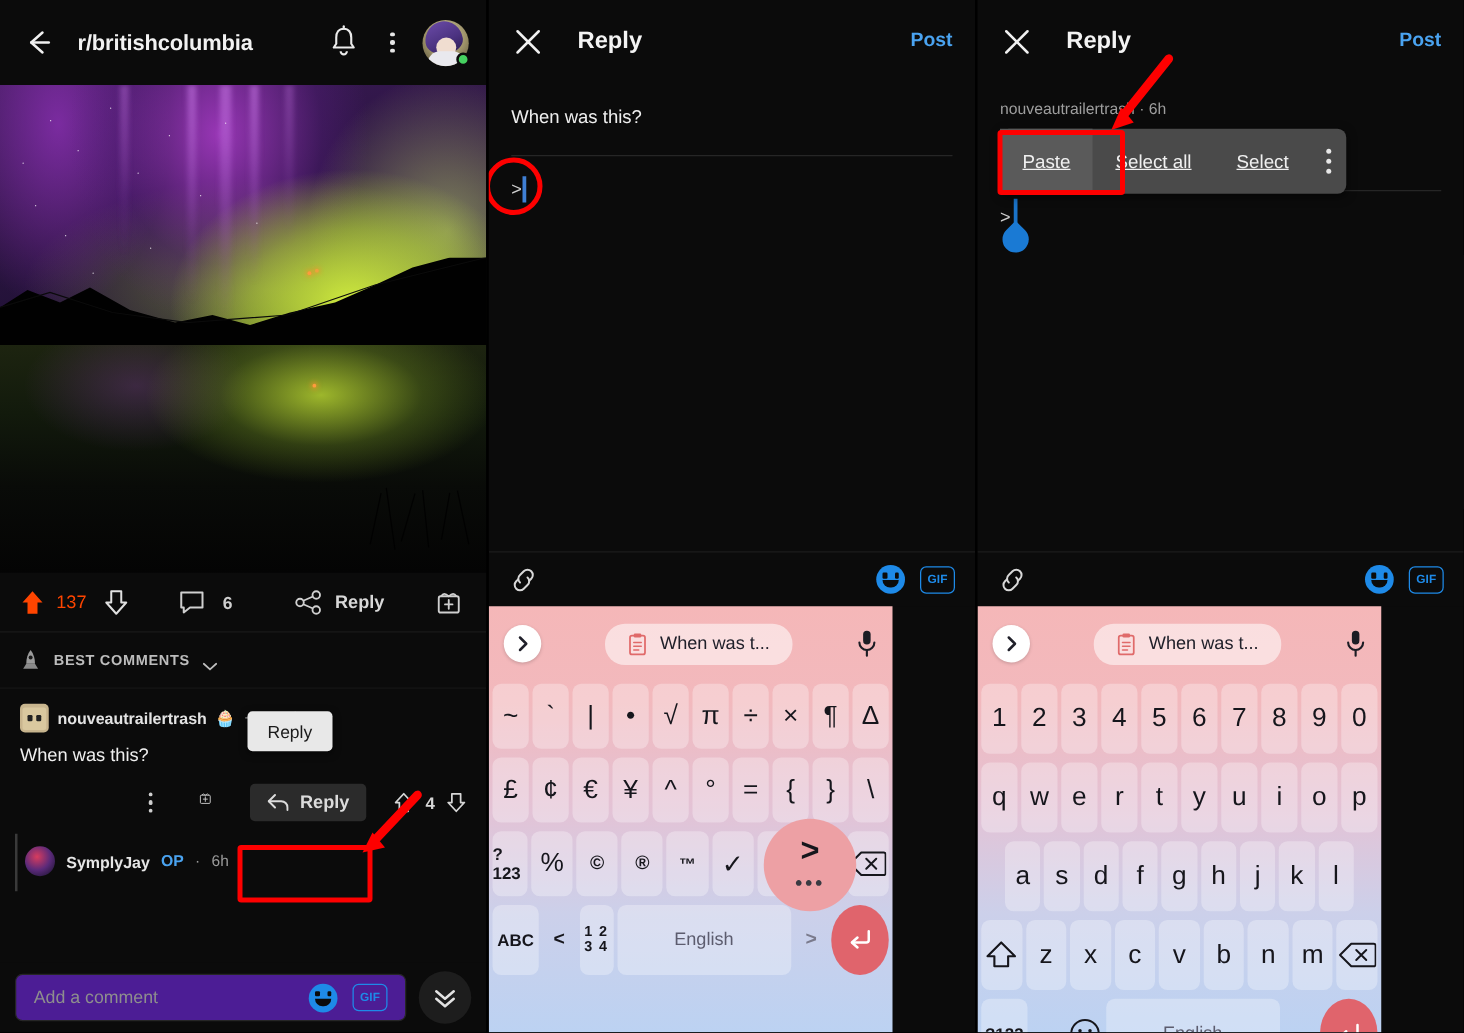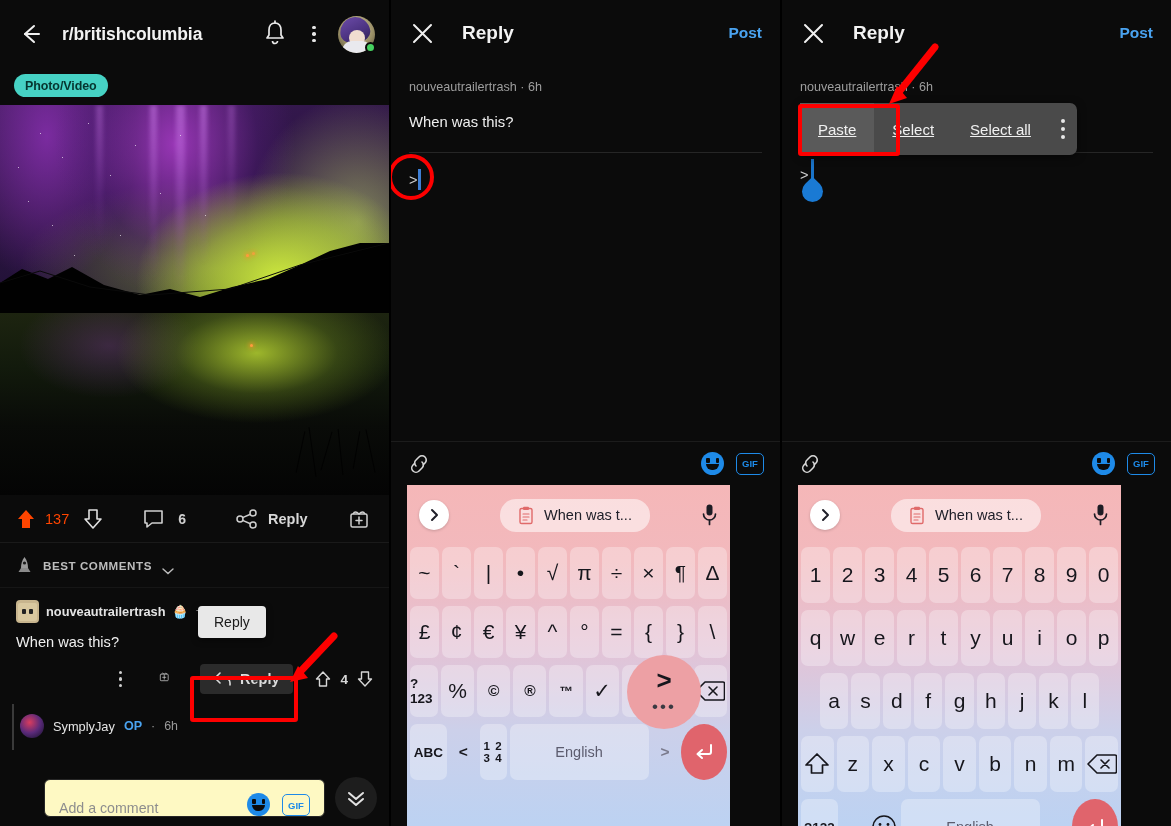--- a/index.html
+++ b/index.html
@@ -156,30 +156,30 @@
   .hl-box {
     position:absolute; border:4px solid #fe0000; border-radius:3px; pointer-events:none; z-index: 9;
   }
   .arrow-svg { position:absolute; z-index: 9; pointer-events:none; }
 
   
   .child { display:flex; align-items:center; gap:9px; padding: 2px 16px 0 20px; position:relative; height: 34px;}
   .thread-line { position:absolute; left:12px; top:-4px; width:2px; height:46px; background:#3a3a3a; }
   .ch-av { width:24px; height:24px; border-radius:50%; flex:0 0 24px;
            background: radial-gradient(circle at 40% 35%, #d83c5e 0%, #5b2a7a 50%, #101024 100%); }
-  .ch-name { color:#e6e6e6; font-size:12.8px; font-weight:400; }
+  .ch-name { color:#e6e6e6; font-size:12.8px; font-weight:700; }
   .ch-op { color:#4aa3f0; font-size:12.6px; font-weight:700; }
   .ch-meta { color:#9a9a9a; font-size:12.4px; }
 
   
   .addbar { position:absolute; left:0; bottom:0; width:389px; height:56px;
             display:flex; align-items:center; padding: 0 12px; gap:10px; background:#0b0b0b; }
   .add-input {
-    flex:1; height:38px; background:#fef9c3; border:1px solid #262626; border-radius:6px;
-    display:flex; align-items:flex-end; padding: 0 14px; gap: 0; margin-left: 32px;
+    flex:1; height:38px; background:#4c1d95; border:1px solid #262626; border-radius:6px;
+    display:flex; align-items:center; padding: 0 14px; gap: 0;
   }
   .add-ph { color:#8e8e8e; font-size:14.2px; flex:1; }
   .emoji-ico { width:23px; height:23px; border-radius:50%; background:#1e8ae8; position:relative; flex:0 0 23px; }
   .emoji-ico::before { content:""; position:absolute; left:5px; top:6px; width:3.5px; height:4.5px; background:#0b0b0b; border-radius:1px;}
   .emoji-ico::after  { content:""; position:absolute; right:5px; top:6px; width:3.5px; height:4.5px; background:#0b0b0b; border-radius:1px;}
   .emoji-mouth { position:absolute; left:5px; bottom:5px; width:13px; height:6px; background:#0b0b0b; border-radius:0 0 8px 8px;}
   .gif-ico {
     width:28px; height:22px; border:1.6px solid #1e8ae8; border-radius:5px; color:#1e8ae8;
     font-size:9.5px; font-weight:700; display:flex; align-items:center; justify-content:center;
     margin-left: 12px; flex:0 0 28px;
@@ -224,21 +224,21 @@
   .rp-toolbar {
     position:absolute; left:0; bottom:341px; width:389px; height:44px;
     display:flex; align-items:center; padding: 0 16px; background:#0b0b0b;
     border-top: 1px solid #1c1c1c;
   }
   .link-ico { width:24px; height:22px; flex:0 0 24px; }
   .tb-spacer { flex:1; }
 
   
   .kb {
-    position:absolute; left:16px; bottom:0; width:323px; height:341px;
+    position:absolute; left:0; bottom:0; width:323px; height:341px;
     background: linear-gradient(180deg, #f5b7b8 0%, #f2b9bd 22%, #e3c3d6 48%, #ccd0ea 72%, #bcd2f2 100%);
     padding: 0; overflow:hidden;
   }
   .kb-sugg { height:60px; display:flex; align-items:center; padding: 0 12px; gap: 0; }
   .kb-expand {
     width:30px; height:30px; border-radius:50%; background:#fff; flex:0 0 30px;
     display:flex; align-items:center; justify-content:center;
     box-shadow: 0 1px 3px rgba(0,0,0,.18);
   }
   .clip-chip {
@@ -309,23 +309,20 @@
       <div class="avatar-wrap">
         <div class="avatar">
             <div class="hair"></div>
             <div class="face"></div>
             <div class="body"></div>
           </div>
         <div class="avatar-dot"></div>
       </div>
     </div>
 
-    <div class="flair-row">
-      <span class="flair">Photo/Video</span>
-    </div>
 
     <div class="photo">
       <div class="sky"></div>
       <div class="ray" style="left:150px;height:175px;"></div>
       <div class="ray" style="left:176px;height:195px;width:9px;"></div>
       <div class="ray" style="left:200px;height:160px;"></div>
       <div class="ray" style="left:96px;height:140px;opacity:.7;"></div>
       <div class="ray" style="left:228px;height:130px;opacity:.55;"></div>
       <div class="star" style="left:40px;top:28px;"></div>
       <div class="star" style="left:62px;top:52px;"></div>
@@ -506,25 +503,20 @@
     <div class="rp-top">
       <div class="ico-x">
         <svg viewBox="0 0 27 27">
             <path d="M5 5 L22 22 M22 5 L5 22" stroke="#f0f0f0" stroke-width="2" stroke-linecap="round"></path>
           </svg>
       </div>
       <div class="rp-title">Reply</div>
       <div class="rp-post">Post</div>
     </div>
 
-    <div class="rp-meta">
-      <span>nouveautrailertrash</span>
-      <span>·</span>
-      <span>6h</span>
-    </div>
     <div class="rp-quote">When was this?</div>
     <div class="rp-sep"></div>
 
     <div class="rp-editor">
       <span class="rp-gt">&gt;</span><span class="caret"></span>
       <div class="circle-hl" style="left:-3px;top:1px;width:46px;height:46px;"></div>
     </div>
 
     <div class="rp-toolbar">
       <div class="link-ico">
@@ -649,22 +641,22 @@
     </div>
 
     <div class="rp-meta">
       <span>nouveautrailertrash</span>
       <span>·</span>
       <span>6h</span>
     </div>
 
     <div class="paste-menu">
       <div class="pm-item active">Paste</div>
+      <div class="pm-item">Select all</div>
       <div class="pm-item">Select</div>
-      <div class="pm-item">Select all</div>
       <div class="pm-kebab">
           <i></i>
           <i></i>
           <i></i>
         </div>
     </div>
 
     <div class="rp-sep" style="margin-top:58px;"></div>
 
     <div class="rp-editor" style="padding-top:12px;">

